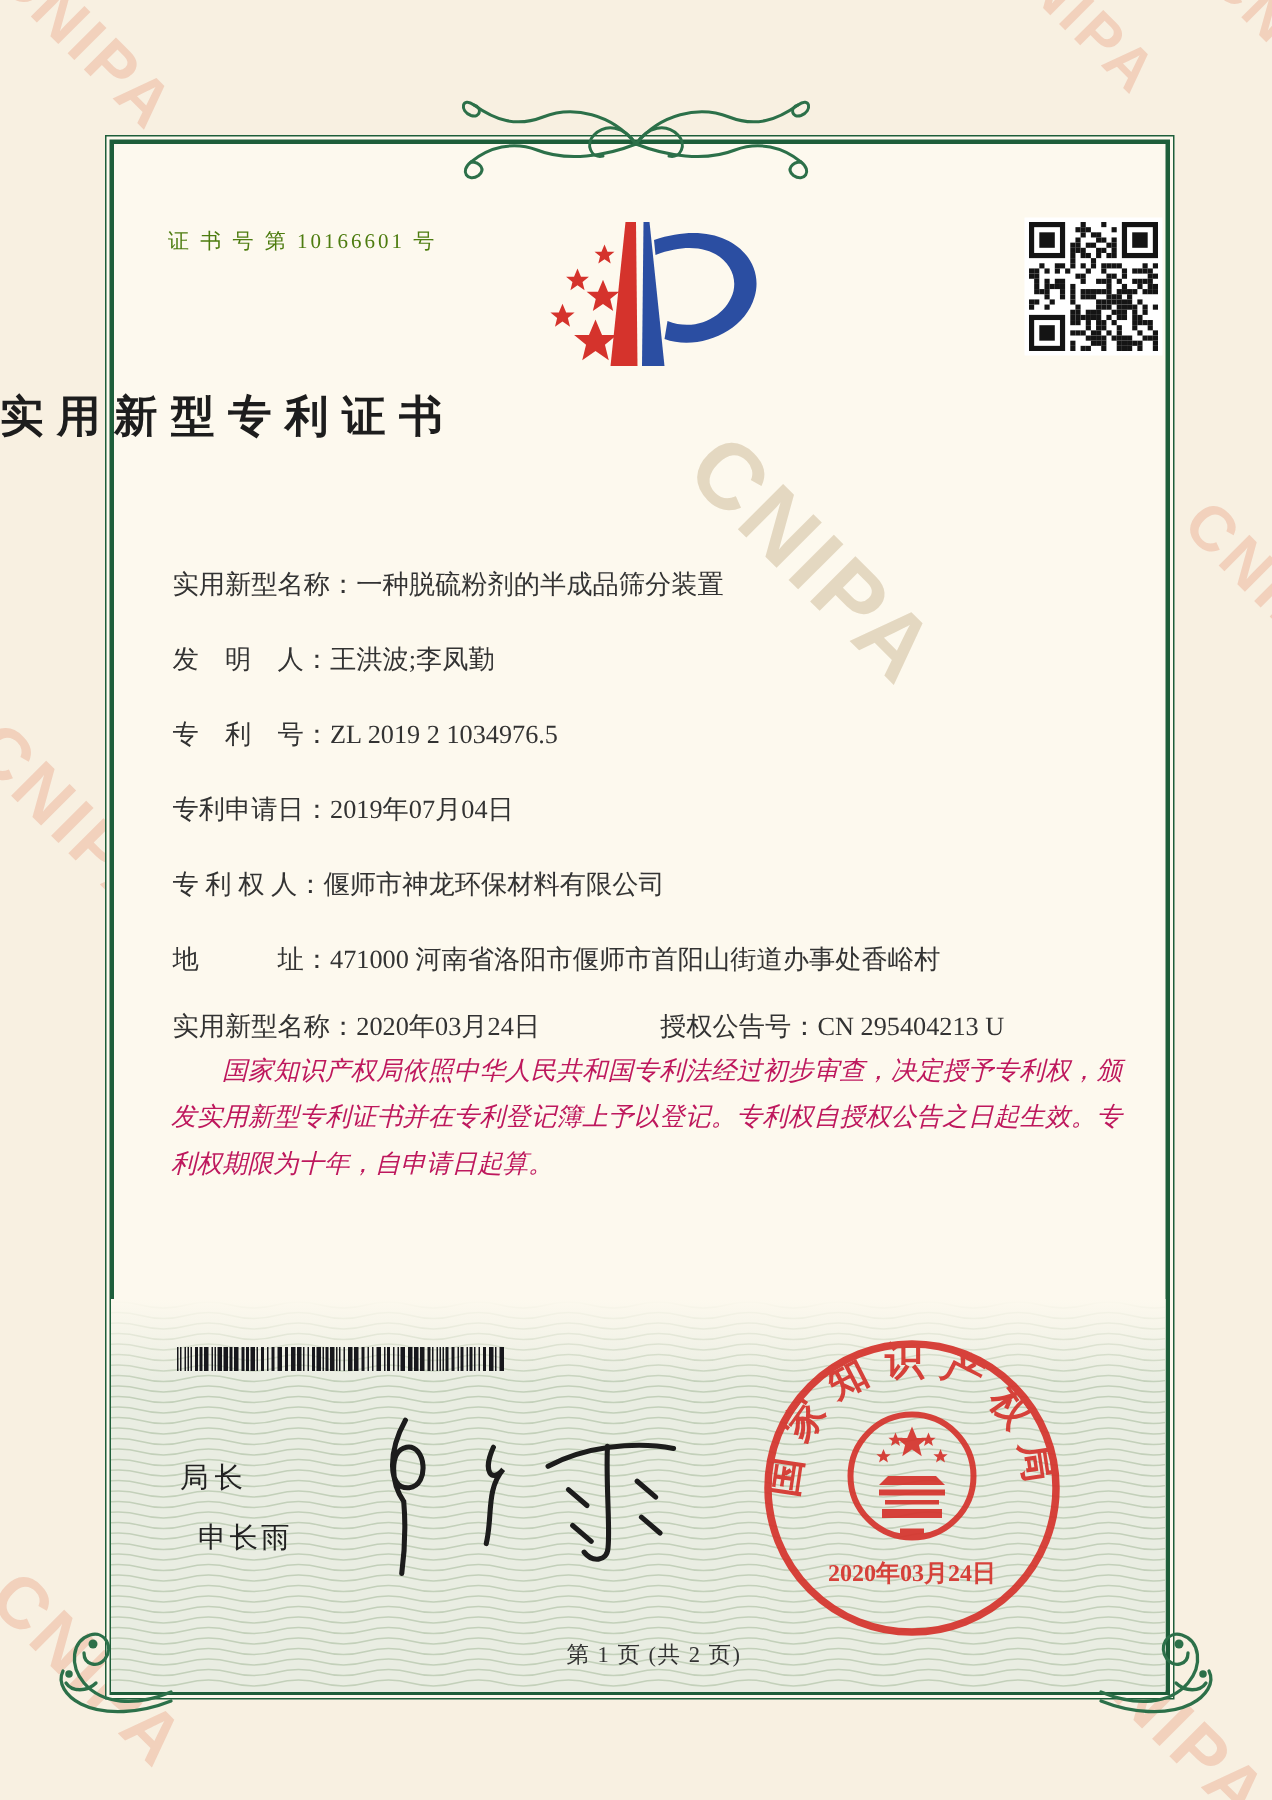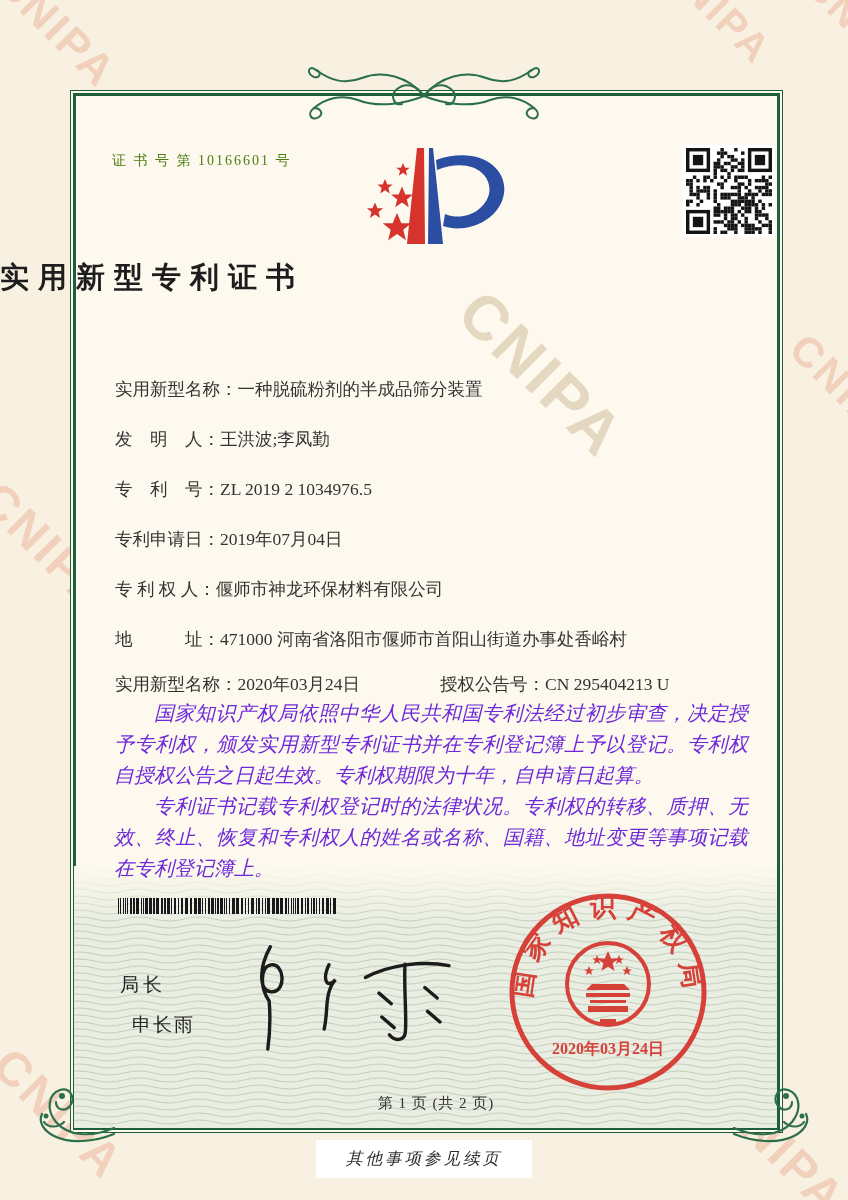--- a/index.html
+++ b/index.html
@@ -26,22 +26,22 @@
   .qr{position:absolute;left:683px;top:145px;width:86px;height:86px;background:#fff;padding:3px;}
 
   .title{position:absolute;left:0;top:258px;width:848px;text-align:left;
          font-size:29px;font-weight:bold;letter-spacing:9px;color:#1d1d1d;}
 
   .fields{position:absolute;left:115px;top:363px;width:640px;font-size:17.5px;color:#333;}
   .frow{position:absolute;left:0;white-space:nowrap;}
   .frow .lab{display:inline-block;}
   .grant-no{position:absolute;left:325px;top:0;}
 
-  .paras{position:absolute;left:114px;top:698px;width:634px;font-size:20px;line-height:31px;
-         font-style:italic;color:#6d28d9;text-align:justify;}
+  .paras{position:absolute;left:114px;top:698px;width:634px;font-size:17px;line-height:31px;
+         font-style:italic;color:#be185d;text-align:justify;}
   .paras p{margin:0;text-indent:2em;}
 
   .barcode{position:absolute;left:118px;top:898px;width:218px;height:16px;}
 
   .officer{position:absolute;left:120px;top:972px;font-size:19px;letter-spacing:4px;color:#222;}
   .officer .name{display:block;margin-top:14px;letter-spacing:2px;margin-left:12px;}
 
   .signature{position:absolute;left:228px;top:938px;width:250px;height:115px;}
 
   .seal{position:absolute;left:506px;top:890px;width:204px;height:204px;}
@@ -386,21 +386,20 @@
     <div class="frow" style="top:309px;">
       <span class="lab">实用新型名称：</span><span>2020年03月24日</span>
       <span class="grant-no">
         <span>授权公告号：</span><span>CN 295404213 U</span>
       </span>
     </div>
   </div>
 
   <div class="paras">
     <p>国家知识产权局依照中华人民共和国专利法经过初步审查，决定授予专利权，颁发实用新型专利证书并在专利登记簿上予以登记。专利权自授权公告之日起生效。专利权期限为十年，自申请日起算。</p>
-    <p>专利证书记载专利权登记时的法律状况。专利权的转移、质押、无效、终止、恢复和专利权人的姓名或名称、国籍、地址变更等事项记载在专利登记簿上。</p>
   </div>
 
   <svg id="barcode-svg" class="barcode" viewBox="0 0 218 16" preserveAspectRatio="none">
       <rect x="0" y="0" width="1" height="16" fill="#17171c"></rect>
       <rect x="2" y="0" width="1" height="16" fill="#17171c"></rect>
       <rect x="5" y="0" width="1" height="16" fill="#17171c"></rect>
       <rect x="7" y="0" width="1" height="16" fill="#17171c"></rect>
       <rect x="9" y="0" width="1" height="16" fill="#17171c"></rect>
       <rect x="12" y="0" width="2" height="16" fill="#17171c"></rect>
       <rect x="15" y="0" width="2" height="16" fill="#17171c"></rect>
@@ -502,21 +501,20 @@
         <rect x="84" y="110" width="36" height="3"></rect>
         <rect x="82" y="116" width="40" height="6"></rect>
         <rect x="94" y="129" width="16" height="5"></rect>
       </g>
       <text x="102" y="164" font-size="16" font-weight="bold" text-anchor="middle" fill="#d5332c" font-family="Liberation Serif,serif">2020年03月24日</text>
     </g>
   </svg>
 
   <div class="page-info">第 1 页 (共 2 页)</div>
 
-  <div class="footer-note">其他事项参见续页</div>
 
   <svg class="ornament-top" viewBox="0 0 240 72">
     <g stroke="#2c7049" stroke-width="2" fill="none" stroke-linecap="round">
       <g>
         <path d="M120 44 C104 24 78 18 58 26 C40 33 26 28 12 18"></path>
         <path d="M12 18 C4 12 2 22 10 25 C16 27 18 20 12 18"></path>
         <path d="M120 44 C100 52 74 56 54 48 C38 42 22 46 10 56"></path>
         <path d="M10 56 C2 62 8 70 15 65 C20 61 16 56 10 56"></path>
         <path d="M120 44 C112 32 100 30 92 38 C86 44 90 54 98 52"></path>
       </g>

